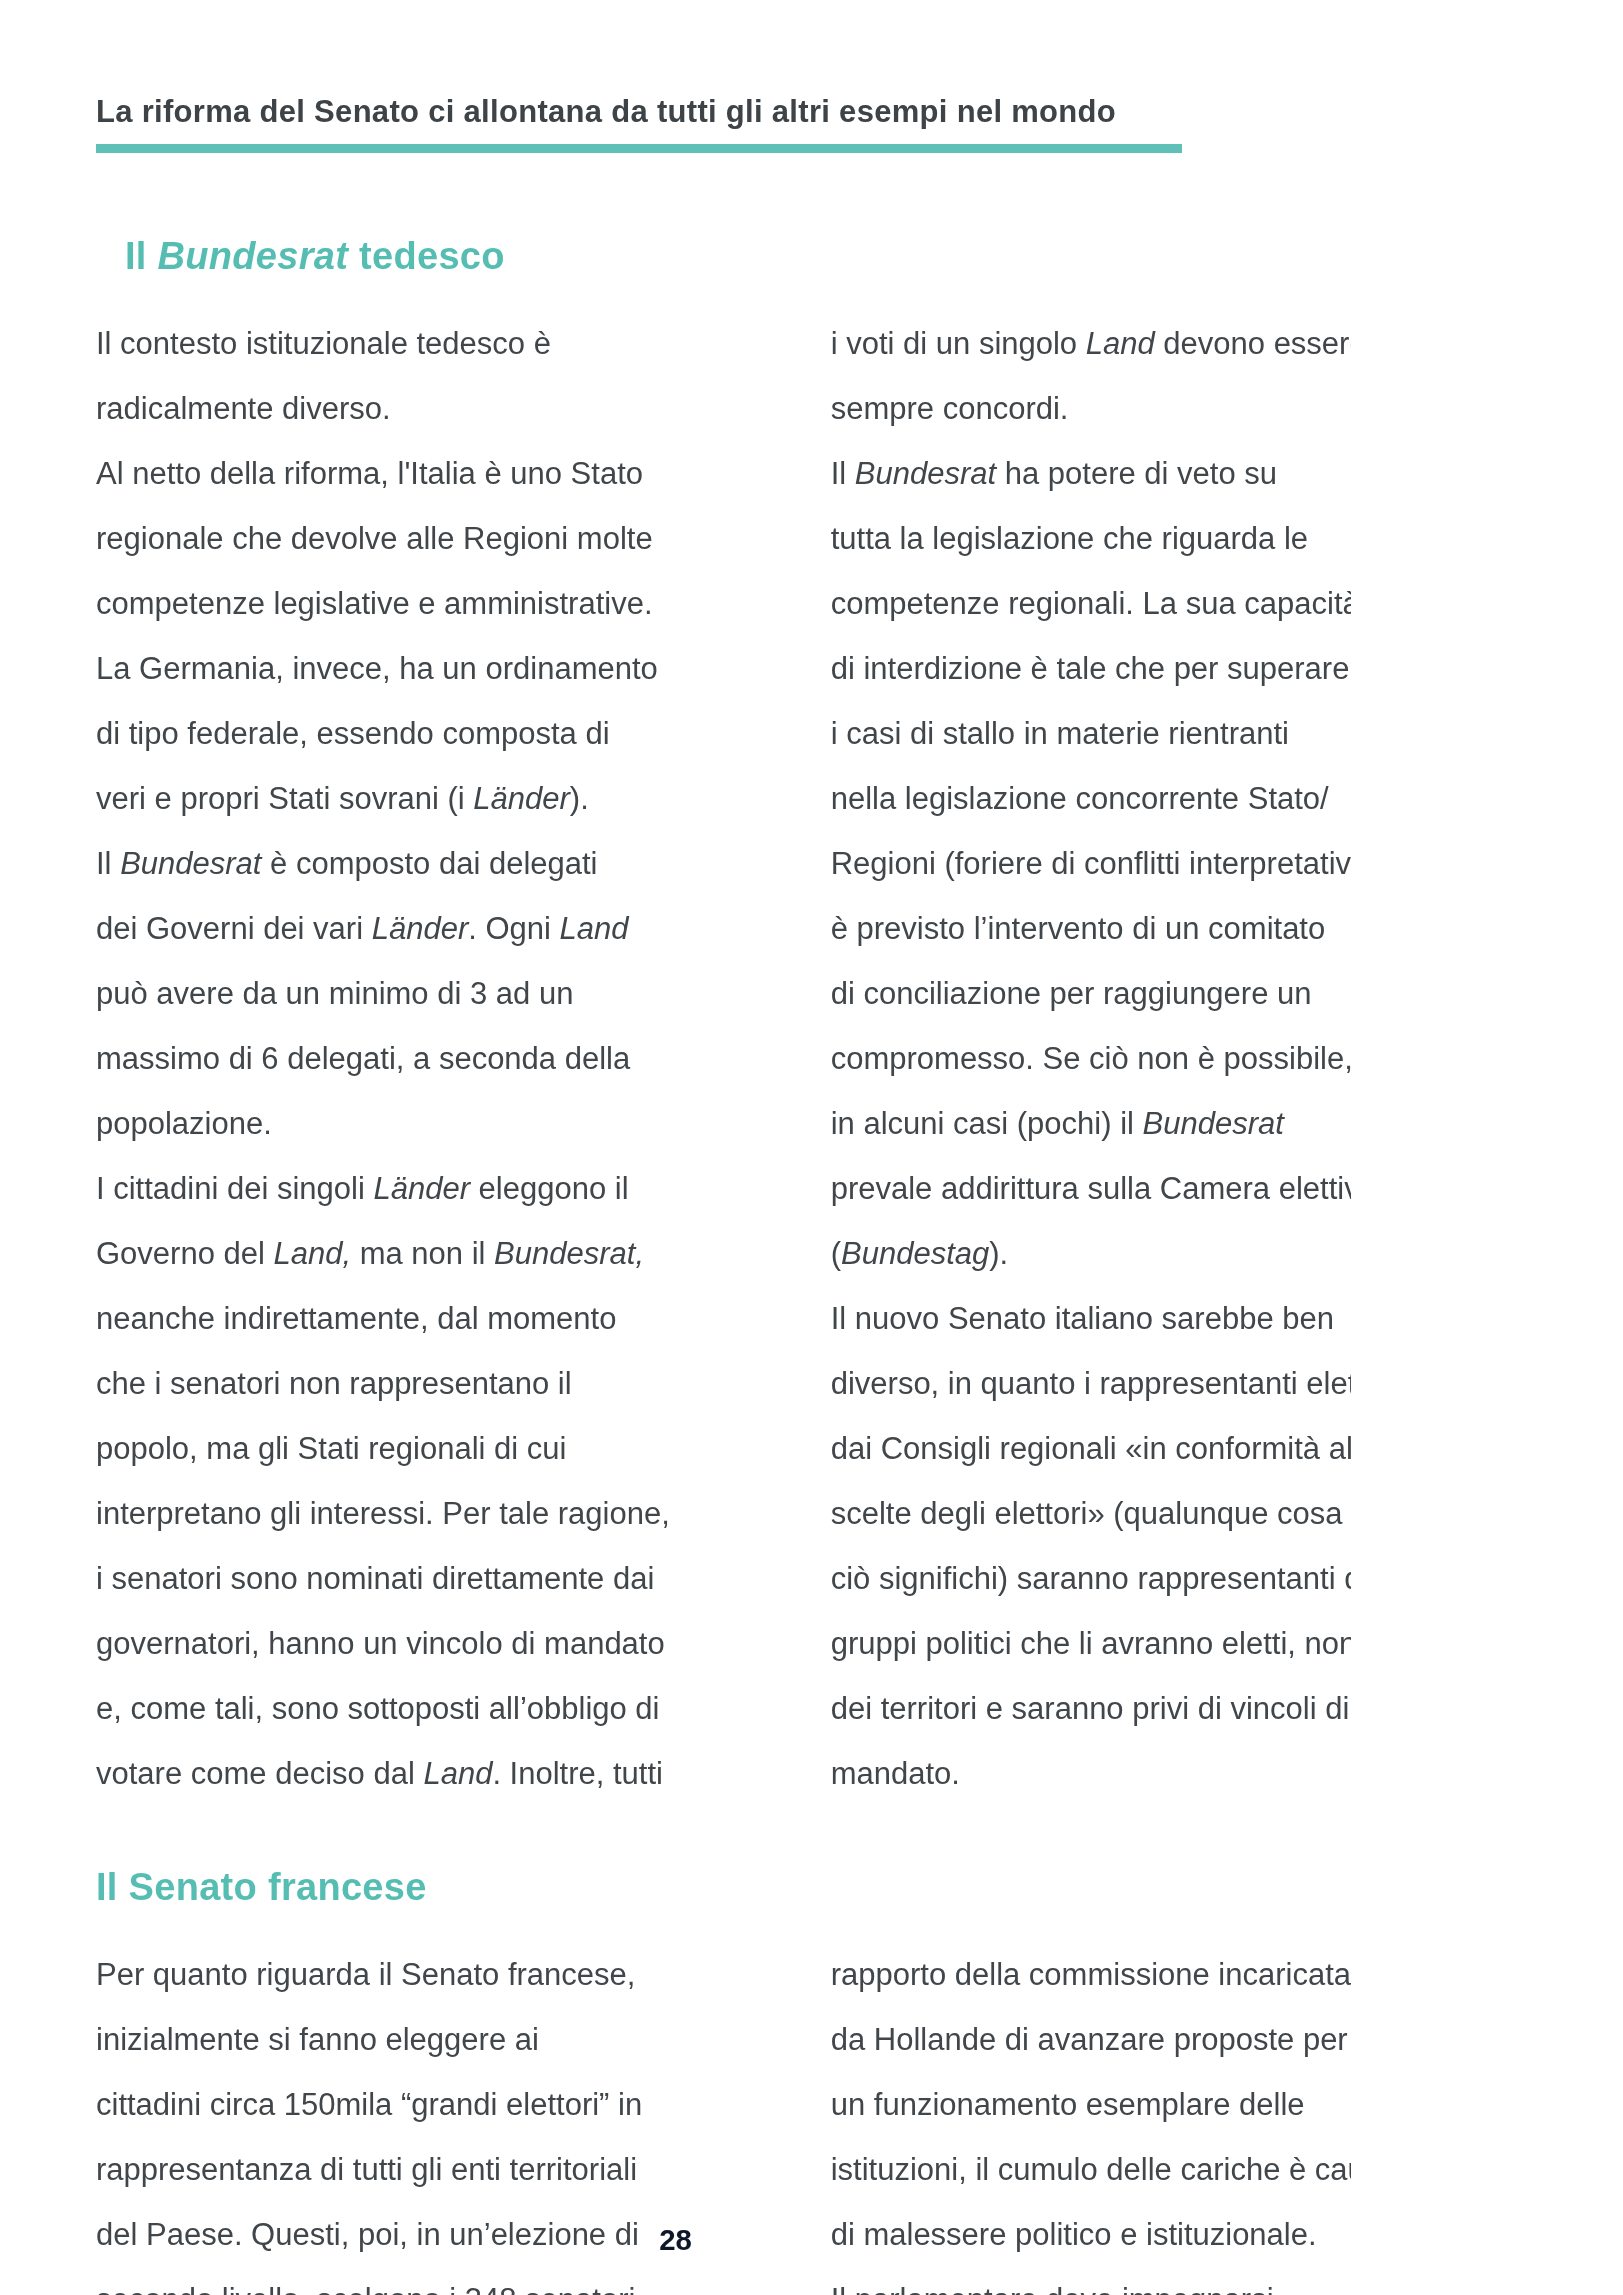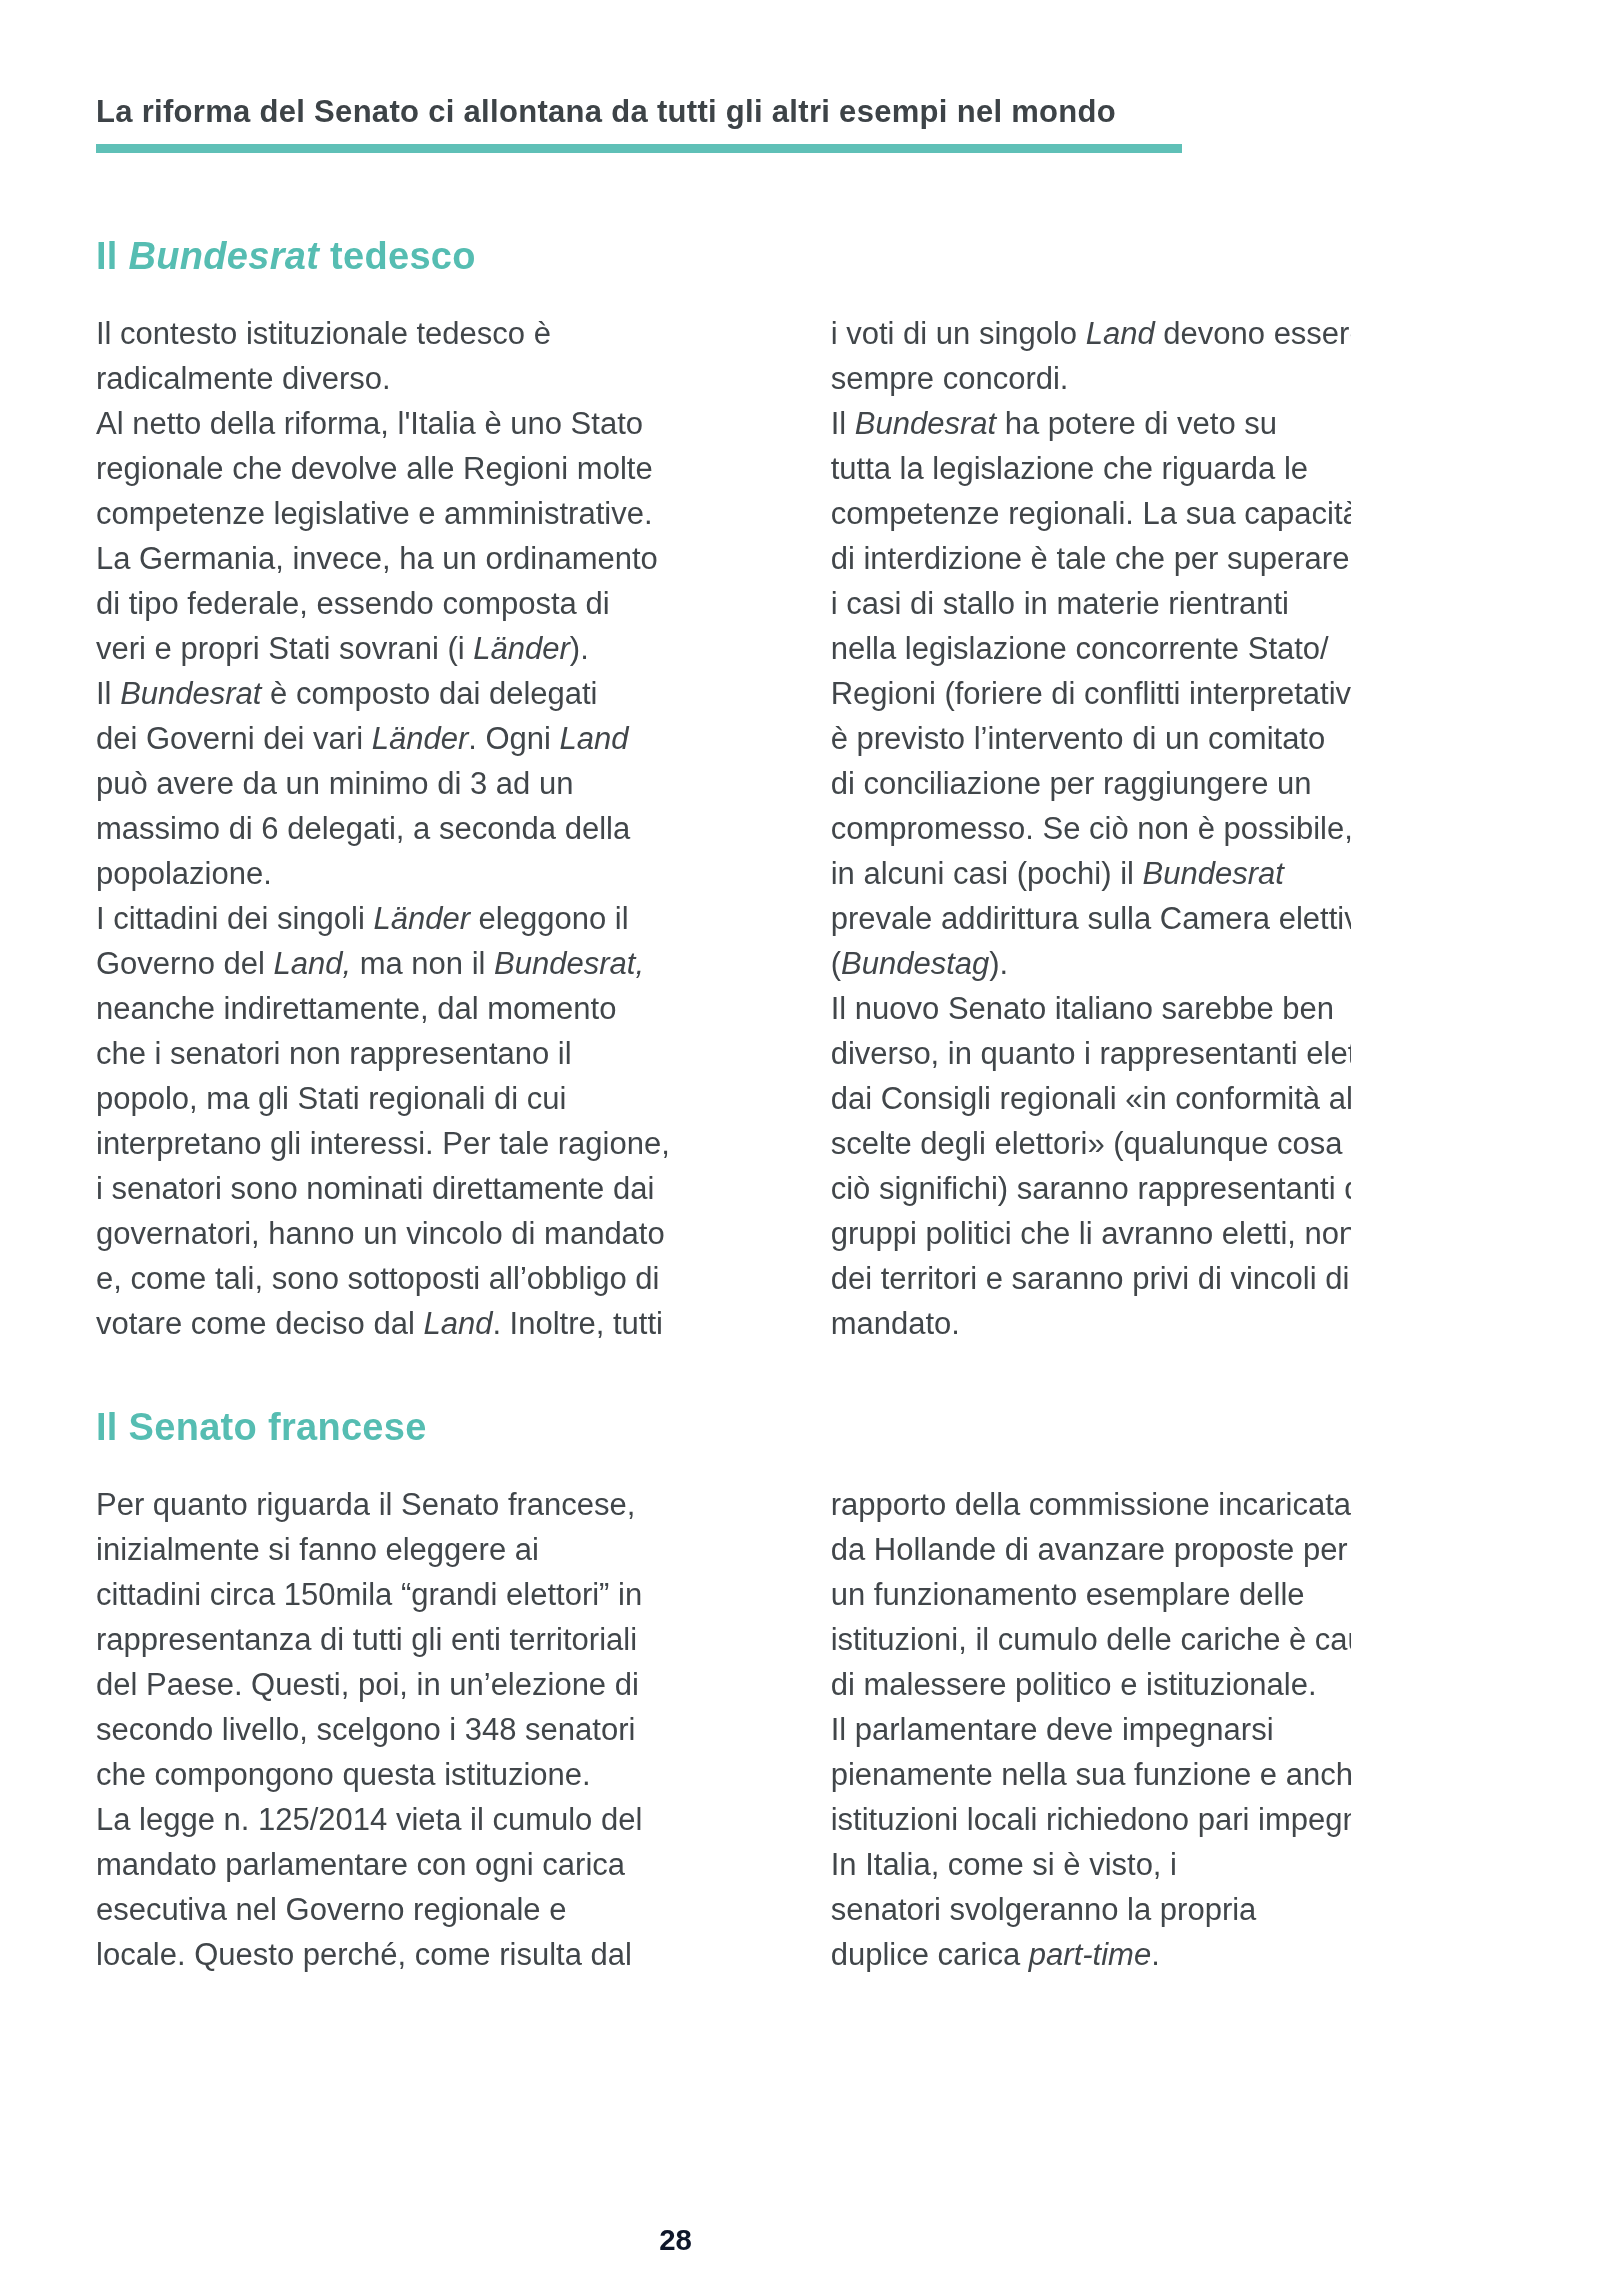--- a/index.html
+++ b/index.html
@@ -41,33 +41,34 @@
   }
   .section-heading {
     font-size: 38px;
     line-height: 43px;
     font-weight: 700;
     color: #56bdb2;
     letter-spacing: 0.3px;
   }
   .section-heading.first {
     margin-top: 82px;
+    margin-left: 29px;
   }
   .section-heading.second {
     margin-top: 60px;
   }
   .columns {
     display: flex;
     gap: 29.4px;
     margin-top: 33px;
   }
   .col {
     width: 713px;
     font-size: 31px;
-    line-height: 45px;
+    line-height: 65px;
     font-weight: 400;
     color: #41464a;
   }
   .page-number {
     position: absolute;
     left: 0;
     right: 0;
     bottom: 38px;
     text-align: center;
     font-size: 29.4px;

